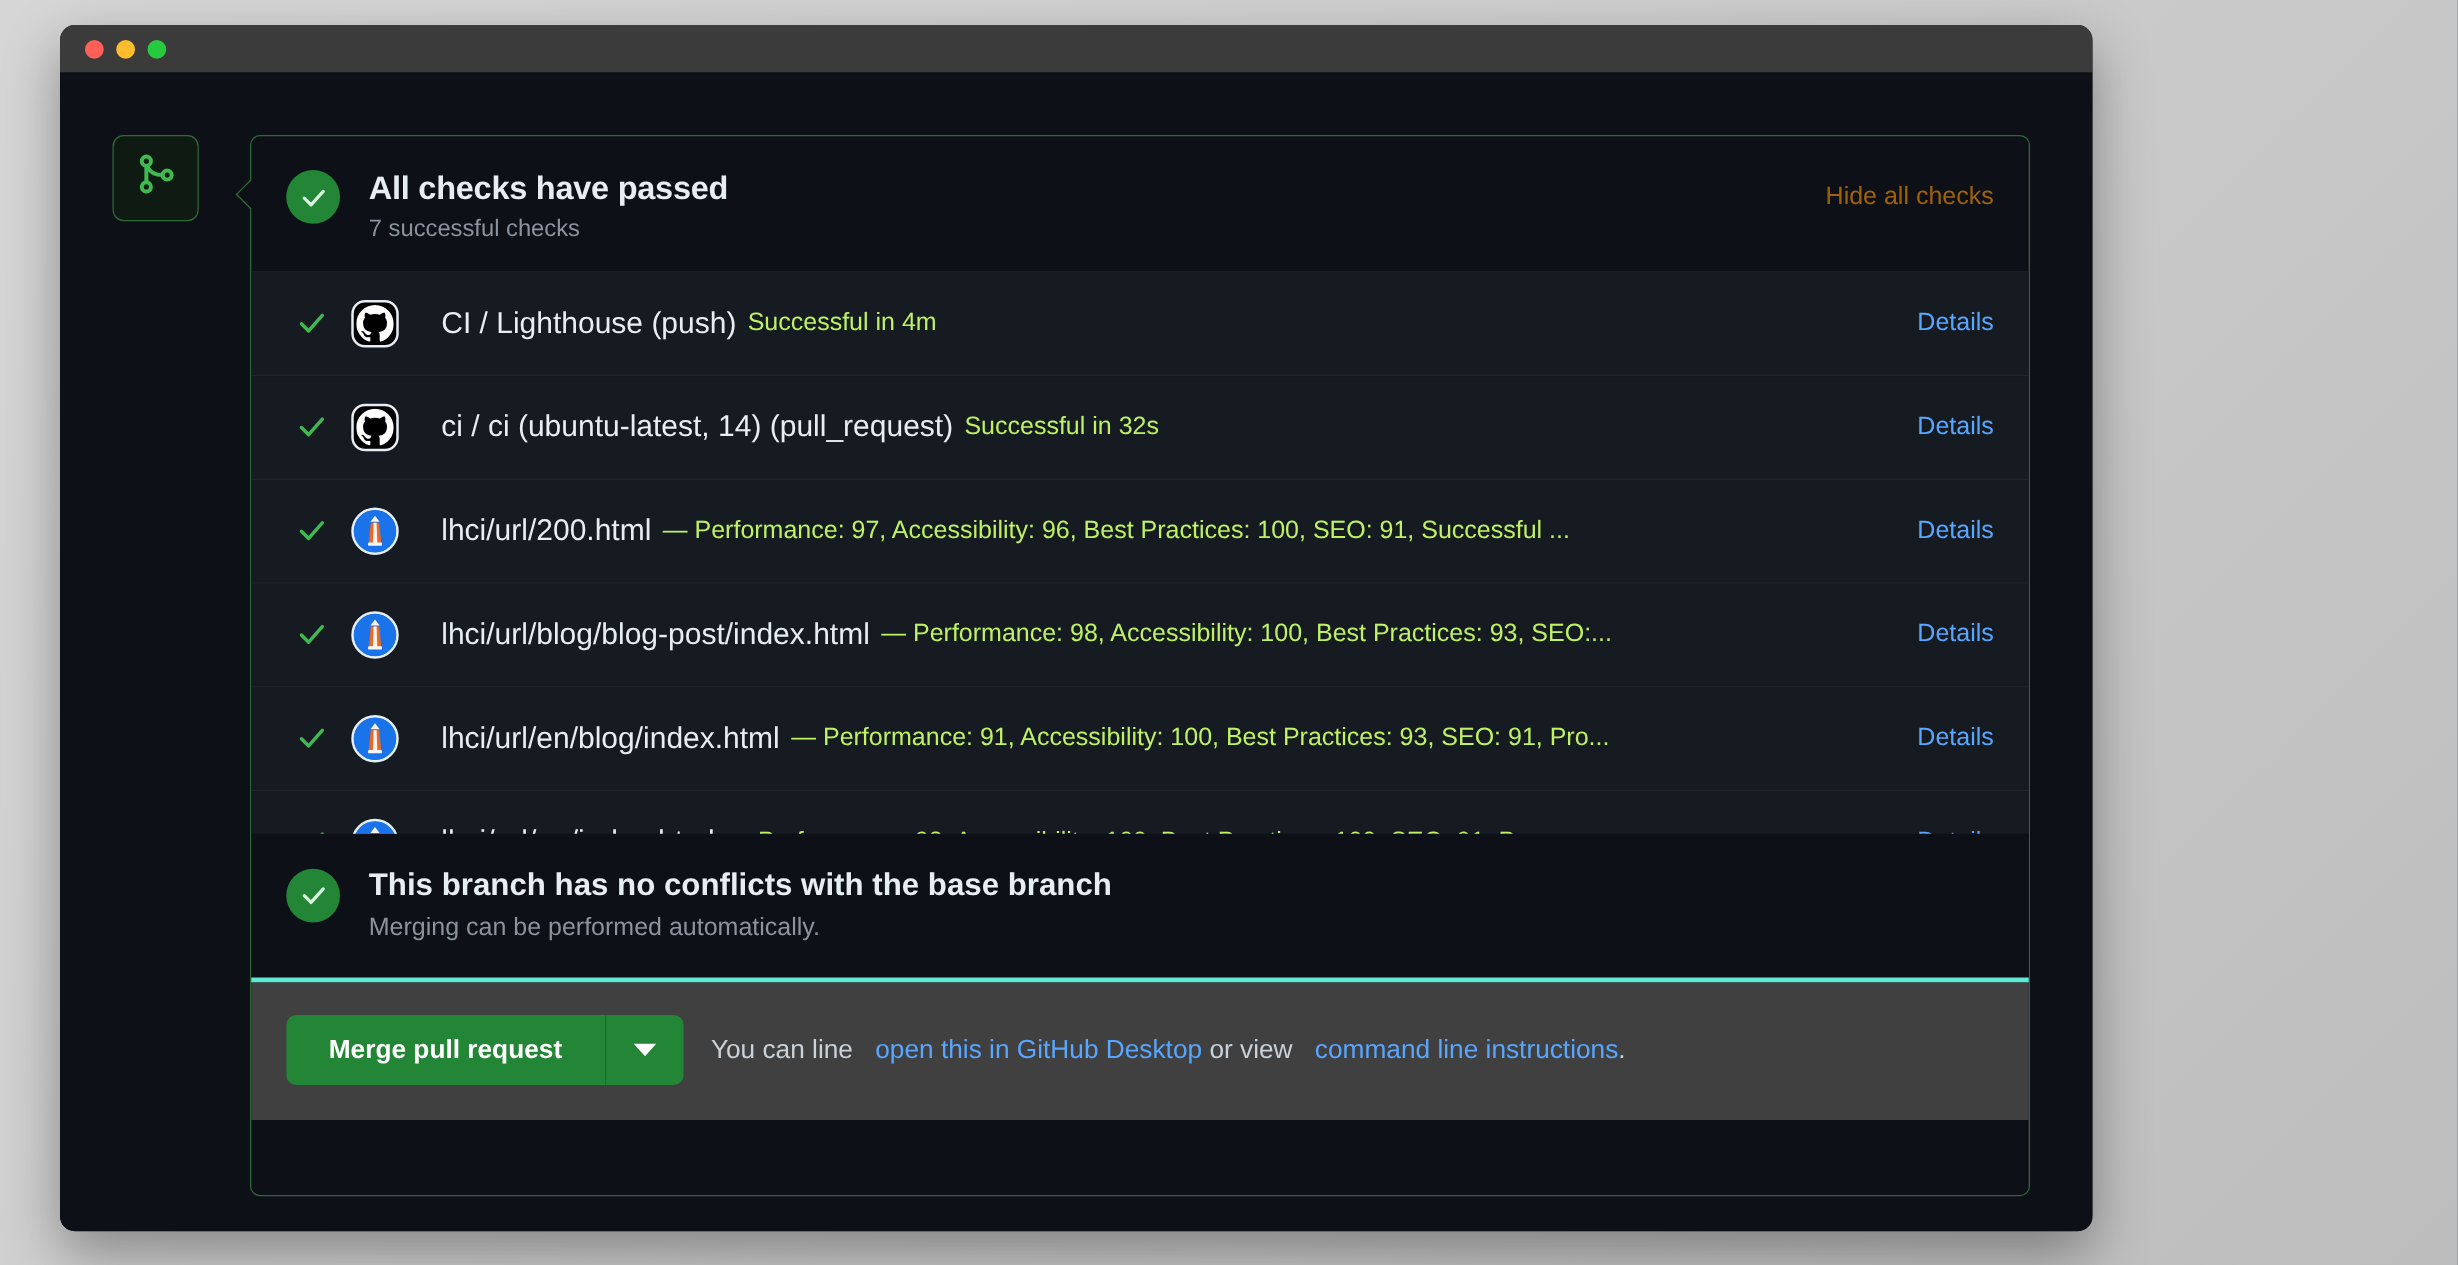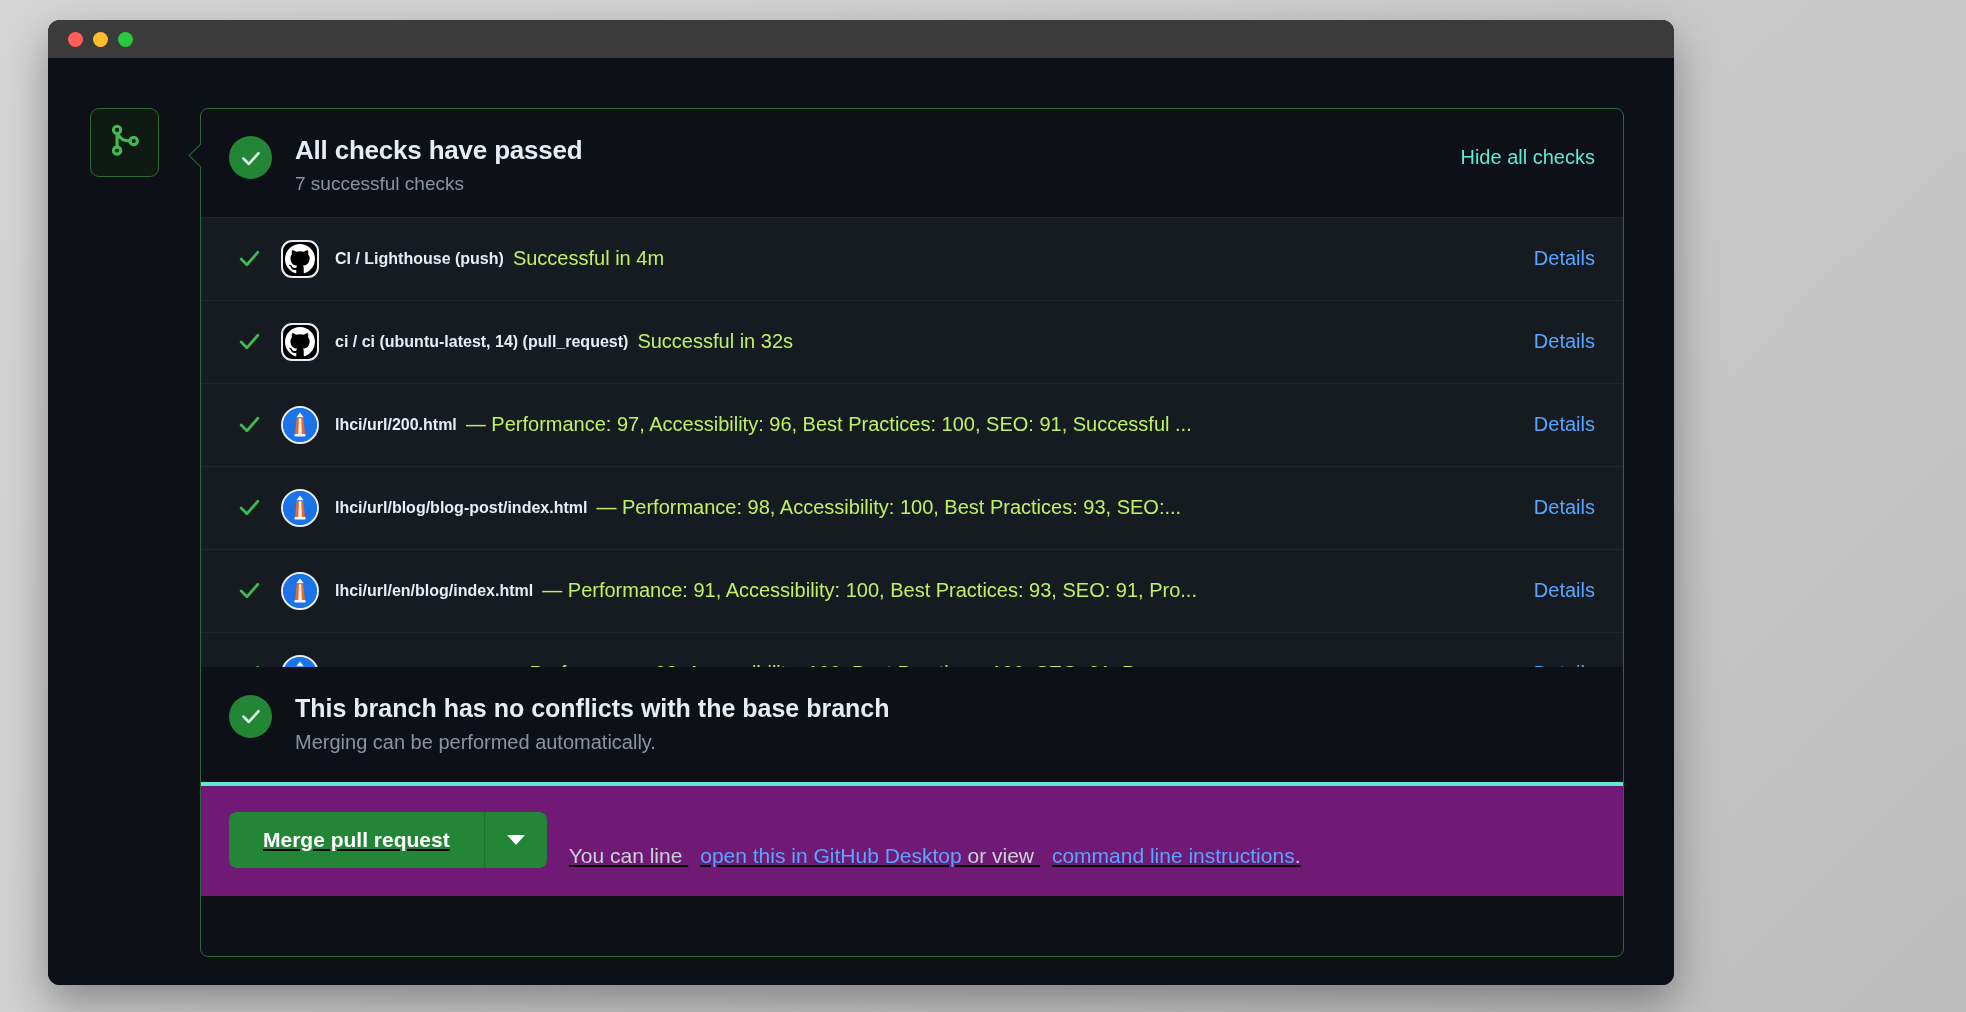--- a/index.html
+++ b/index.html
@@ -113,21 +113,21 @@
   .hdr-sub {
     font-size: 19px;
     color: #8b949e;
     margin-top: 6px;
   }
   .hide-all {
     position: absolute;
     right: 28px;
     top: 37px;
     font-size: 20px;
-    color: #5eead4;
+    color: #a16207;
     cursor: pointer;
   }
 
   
   .checks-list {
     border-top: 1px solid #20262d;
     height: 450px;
     overflow: hidden;
     position: relative;
   }
@@ -162,24 +162,25 @@
   }
   .avatar.gh svg { width: 30px; height: 30px; fill: #fff; }
   .avatar.lh {
     border-radius: 50%;
     background: #1a73e8;
     border: 2px solid #e6edf3;
     overflow: hidden;
   }
   .avatar.lh svg { width: 34px; height: 34px; }
   .check-name {
-    font-size: 16px;
-    font-weight: bold;
+    font-size: 24px;
+    font-weight: normal;
     color: #e6edf3;
     white-space: nowrap;
+    margin-left: 18px;
   }
   .check-desc {
     font-size: 20px;
     color: #bef264;
     margin-left: 9px;
     white-space: nowrap;
     overflow: hidden;
     text-overflow: ellipsis;
     flex: 1 1 auto;
   }
@@ -208,24 +209,23 @@
   }
   .conf-sub {
     font-size: 20px;
     color: #8b949e;
     margin-top: 7px;
   }
 
   
   .merge-bar {
     display: flex;
-    align-items: flex-end;
+    align-items: center;
     padding: 26px 28px 28px 28px;
-    background: #701a75;
-    text-decoration: underline;
+    background: #404040;
   }
   .merge-btn-group {
     display: flex;
     border-radius: 8px;
     overflow: hidden;
     flex: 0 0 auto;
   }
   .merge-btn {
     background: #238636;
     color: #fff;

